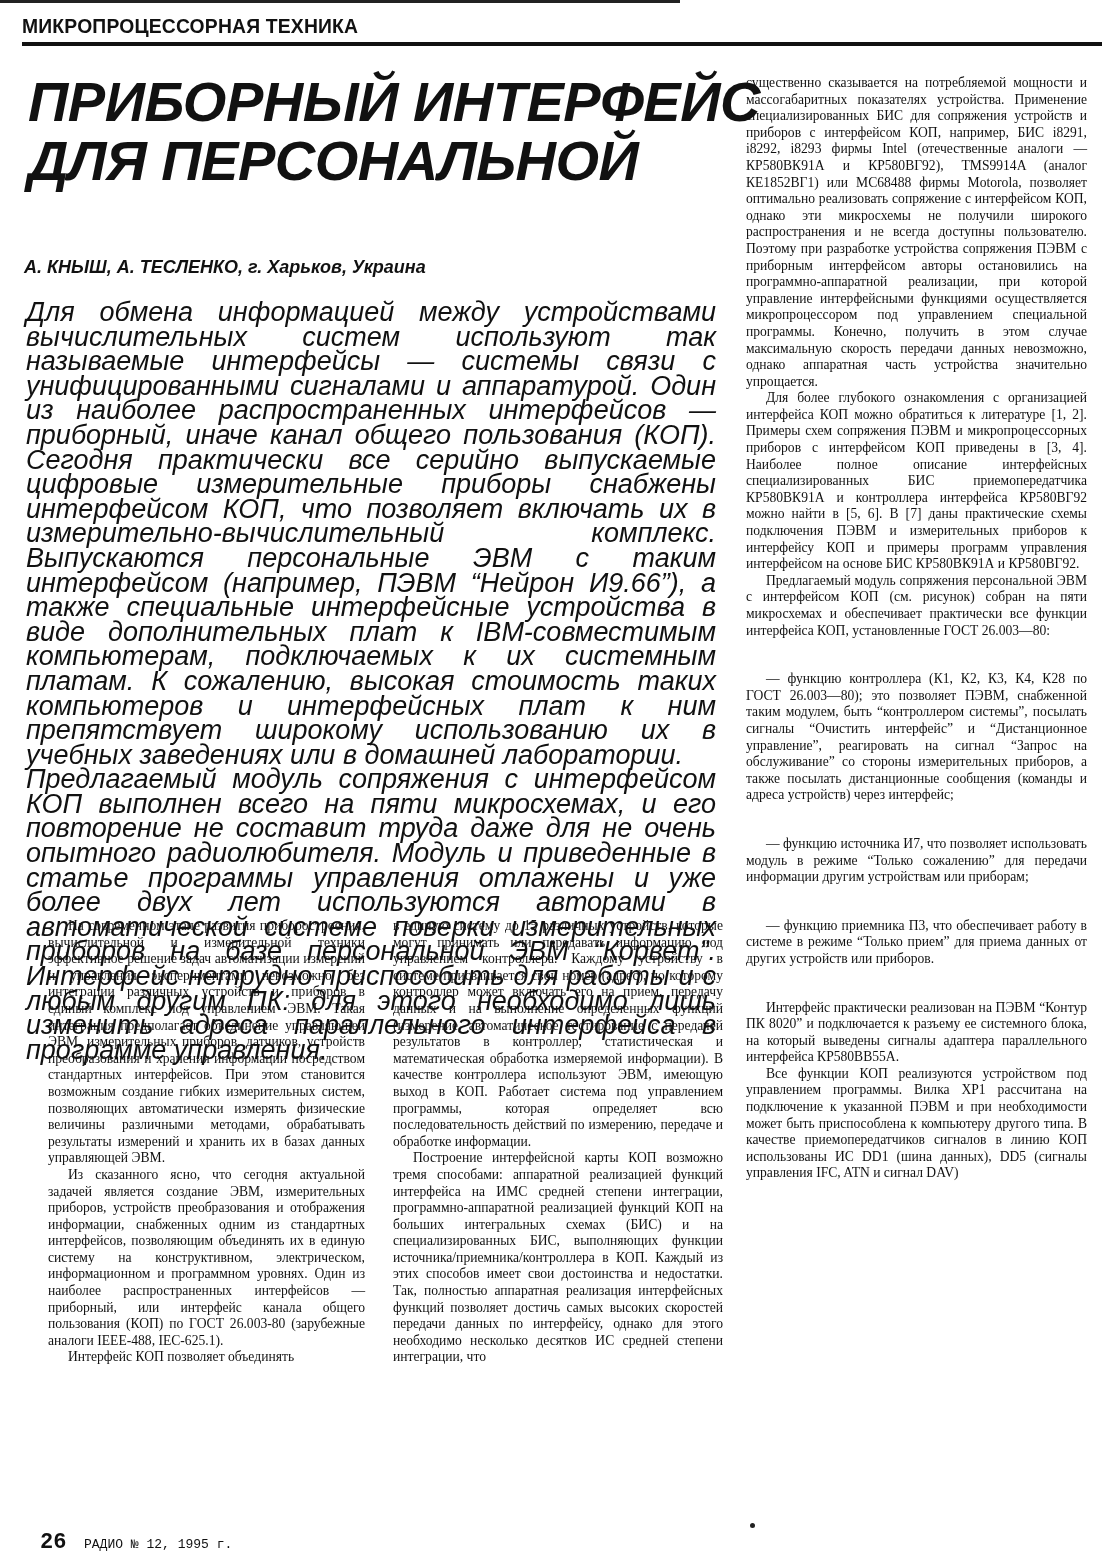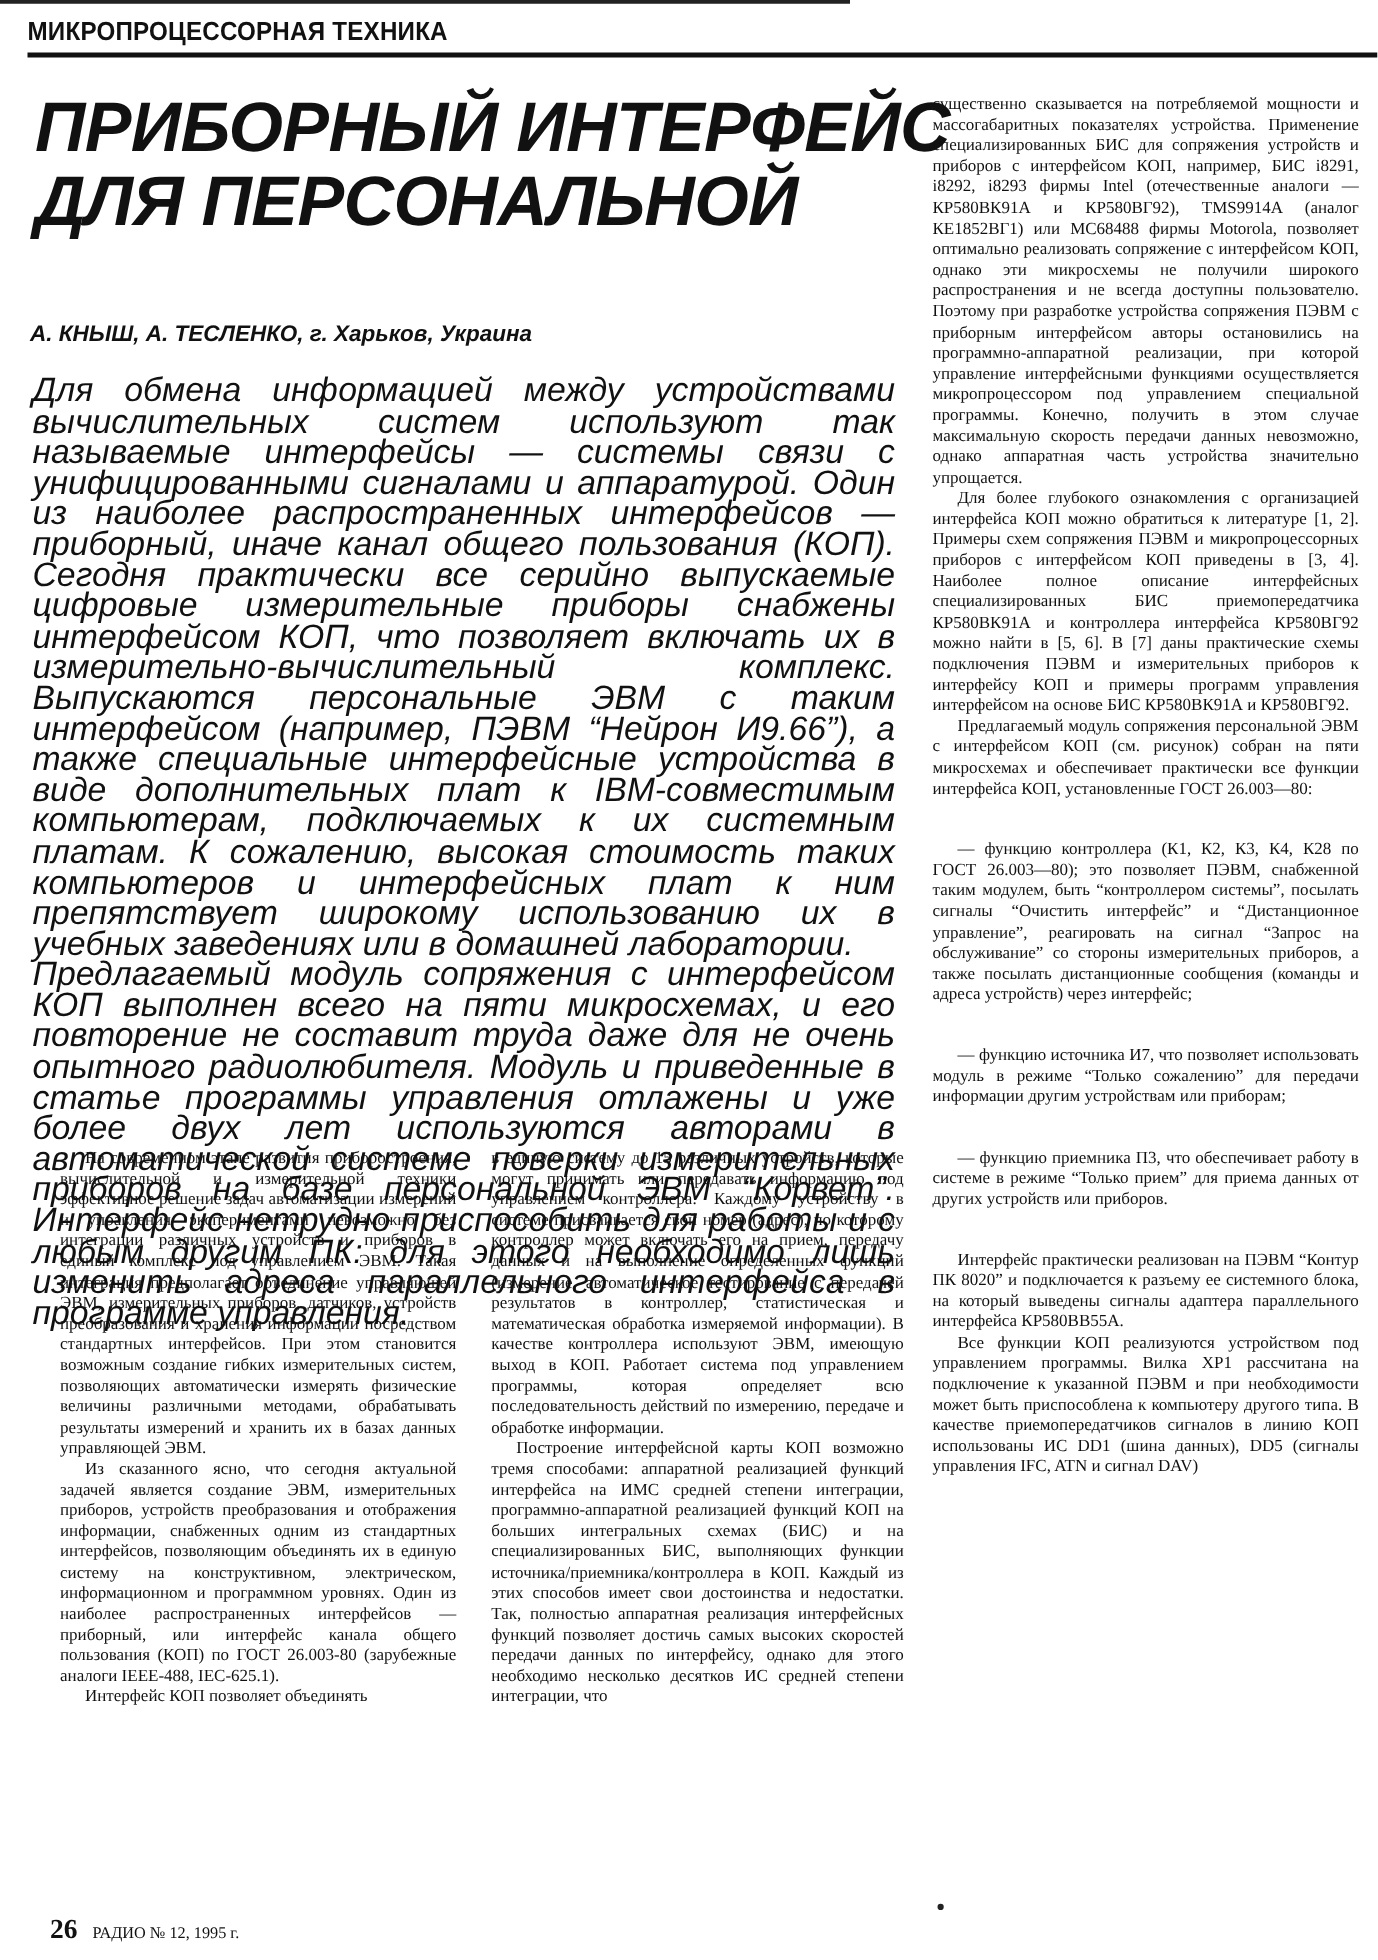--- a/index.html
+++ b/index.html
@@ -12,21 +12,21 @@
   .authors { position: absolute; left: 24px; top: 257px; font-family: "Liberation Sans", sans-serif; font-weight: bold; font-style: italic; font-size: 18px; }
   .lead { position: absolute; left: 26px; top: 300px; width: 690px; font-family: "Liberation Sans", sans-serif; font-style: italic; font-size: 27px; line-height: 24.6px; text-align: justify; transform: scaleX(1); }
   .lead p { margin: 0; }
   .col { position: absolute; font-family: "Liberation Sans", sans-serif; font-size: 13.6px; line-height: 16.6px; text-align: justify; hyphens: manual; }
   .col p { margin: 0; text-indent: 20px; font-family: Liberation Serif, serif; }
   .col p.noindent { text-indent: 0; }
   .col p.gap { margin-top: 32px; }
   .col-right { left: 746px; top: 75px; width: 341px; }
   .col-a { left: 48px; top: 918px; width: 317px; }
   .col-b { left: 393px; top: 918px; width: 330px; }
-  .footer { position: absolute; left: 40px; top: 1530px; font-family: Liberation Serif, serif; }
+  .footer { position: absolute; left: 40px; top: 1530px; font-family: Liberation Mono, monospace; }
   .page-number { font-weight: bold; font-size: 22px; margin-right: 8px; }
   .issue { font-size: 13px; }
   .speck { position: absolute; left: 750px; top: 1523px; width: 5px; height: 5px; background: #222; border-radius: 50%; }
 </style>
 </head>
 <body>
 
 <div class="top-rule"></div>
 <div class="section-header">МИКРОПРОЦЕССОРНАЯ ТЕХНИКА</div>
 <div class="header-rule"></div>

